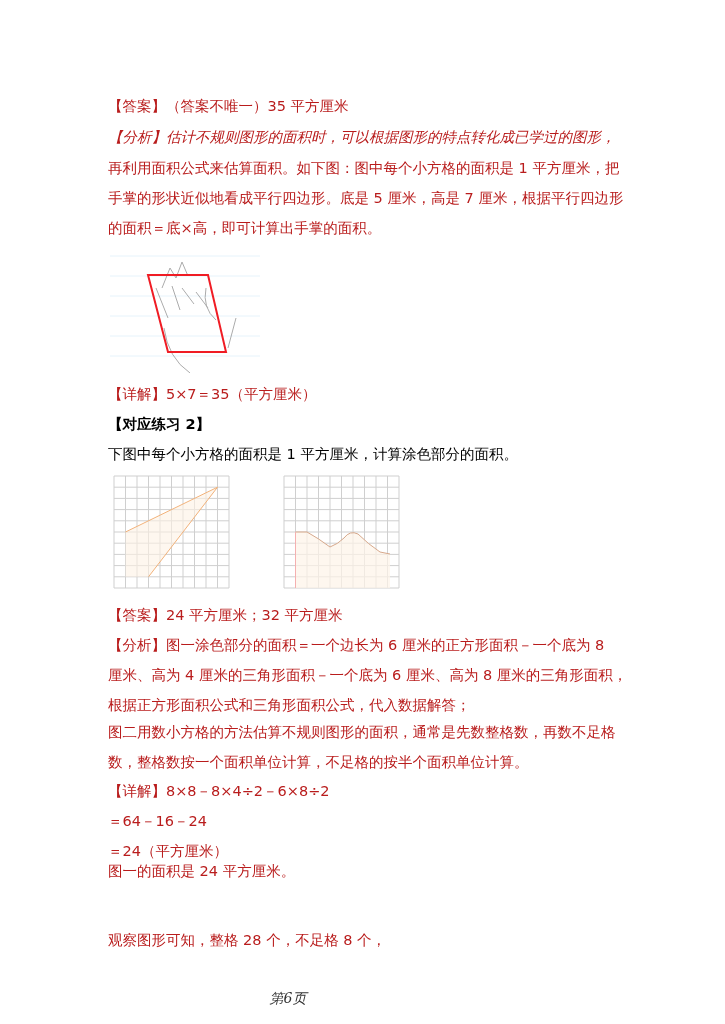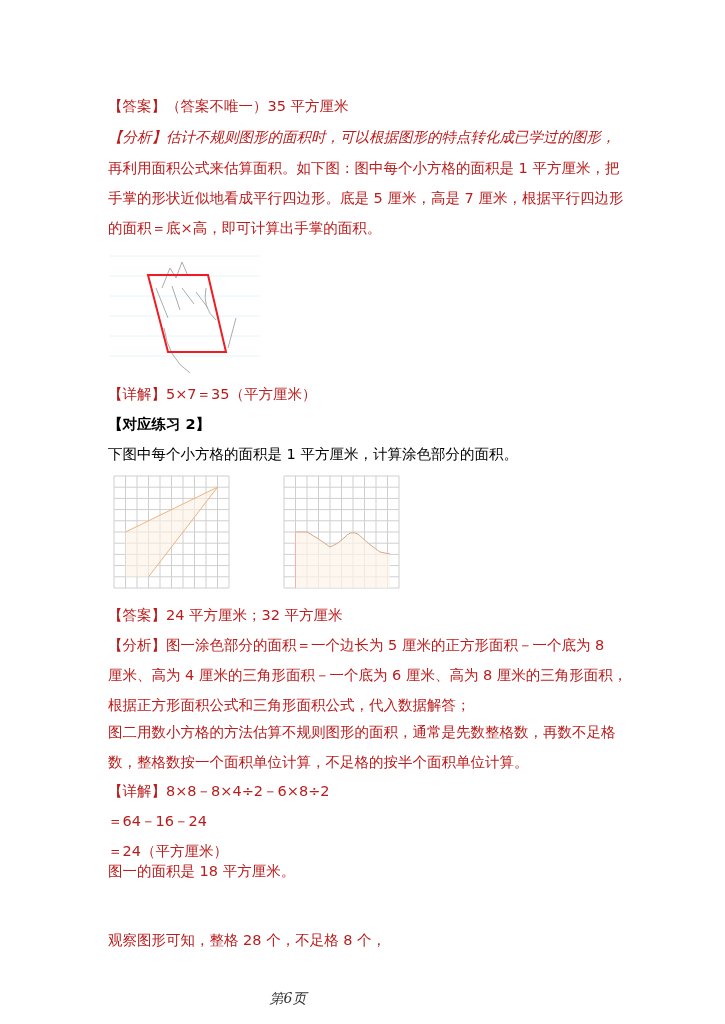--- a/index.html
+++ b/index.html
@@ -112,28 +112,28 @@
   </g>
   <path d="M13.5 58 L25 58 Q36 64 48 73 Q56 70 62 64 Q68 56 76 60 Q86 70 98 78 L108 80 L108 114 L13.5 114 Z" fill="#fdf4e8" opacity="0.7"></path>
   <path d="M13.5 58 L25 58 Q36 64 48 73 Q56 70 62 64 Q68 56 76 60 Q86 70 98 78 L108 80" fill="none" stroke="#d7a98c" stroke-width="1"></path>
   <line x1="13.5" y1="58" x2="13.5" y2="114" stroke="#f5b0b0" stroke-width="1"></line>
 </svg>
 
 <div class="line red" style="top:606px;">
   <span>【答案】</span><span>24 平方厘米；32 平方厘米</span>
 </div>
 <div class="line red" style="top:636px;">
-  <span>【分析】</span><span>图一涂色部分的面积＝一个边长为 5 厘米的正方形面积－一个底为 8</span>
+  <span>【分析】</span><span>图一涂色部分的面积＝一个边长为 6 厘米的正方形面积－一个底为 8</span>
 </div>
 <div class="line red" style="top:666px;">厘米、高为 4 厘米的三角形面积－一个底为 6 厘米、高为 8 厘米的三角形面积，</div>
 <div class="line red" style="top:696px;">根据正方形面积公式和三角形面积公式，代入数据解答；</div>
 <div class="line red" style="top:723px;">图二用数小方格的方法估算不规则图形的面积，通常是先数整格数，再数不足格</div>
 <div class="line red" style="top:753px;">数，整格数按一个面积单位计算，不足格的按半个面积单位计算。</div>
 
 <div class="line red" style="top:782px;">
   <span>【详解】</span><span>8×8－8×4÷2－6×8÷2</span>
 </div>
 <div class="line red" style="top:812px;">＝64－16－24</div>
 <div class="line red" style="top:842px;">＝24（平方厘米）</div>
-<div class="line red" style="top:862px;">图一的面积是 18 平方厘米。</div>
+<div class="line red" style="top:862px;">图一的面积是 24 平方厘米。</div>
 <div class="line red" style="top:931px;">观察图形可知，整格 28 个，不足格 8 个，</div>
 
 <div class="footer">第6页</div>
 
 </body></html>

